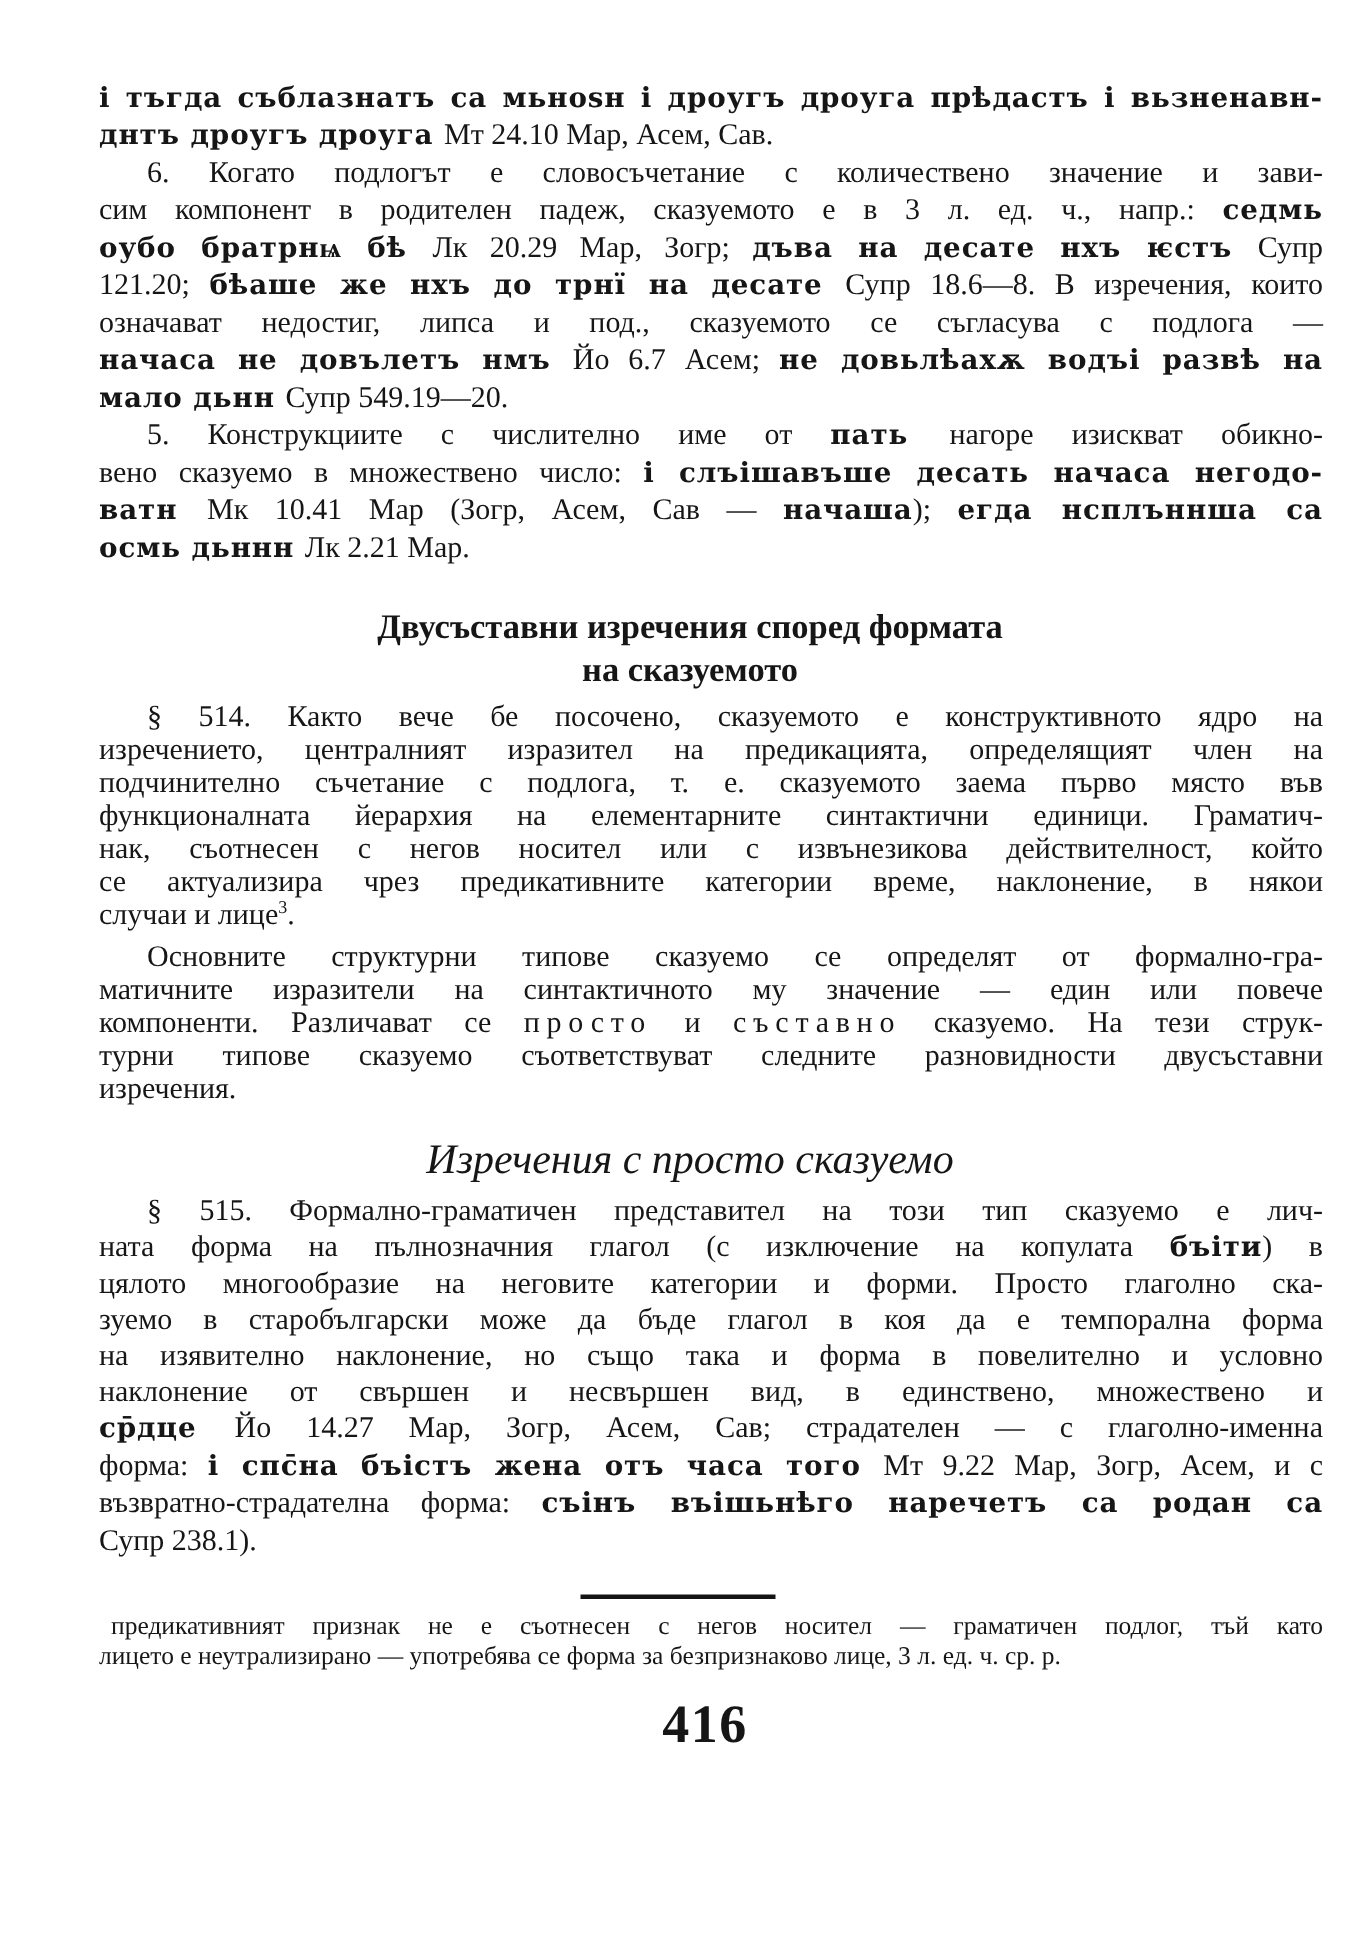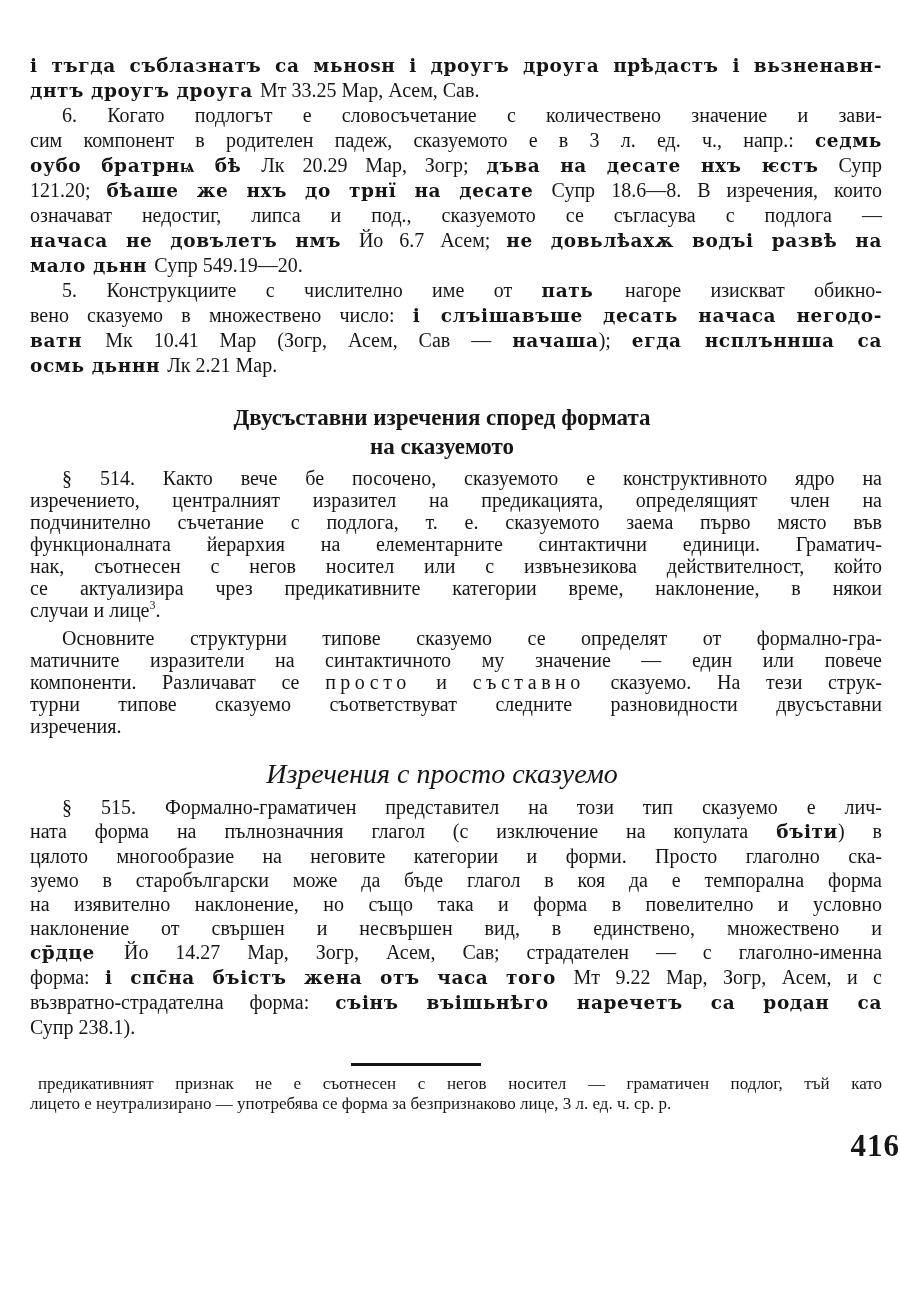--- a/index.html
+++ b/index.html
@@ -2,21 +2,21 @@
 <html><head>
 <meta charset="utf-8">
 <style>
   html,body{margin:0;padding:0;}
   body{
     width:900px;height:1300px;
     background:#ffffff;color:#161616;
     overflow:hidden;
     font-family:"Liberation Serif",serif;
   }
-  .page{padding:53px 18px 0 30px;}
+  .page{padding:53px 18px 0 66px;}
   .blk{font-size:20px;}
   .ln{
     text-align:justify;
     text-align-last:justify;
     white-space:normal;
   }
   .ln.last{text-align-last:left;}
   .lh25 .ln{line-height:25px;}
   .lh22 .ln{line-height:22px;}
   .lh24 .ln{line-height:24px;}
@@ -54,35 +54,35 @@
     margin:24px 0 0 321px;
     width:130px;height:3px;
     background:#141414;
   }
   .footnote{margin-top:8px;font-size:17px;}
   .footnote .ln{line-height:20px;}
   .footnote .ln:first-child{text-indent:8px;}
   .footnote .sup{font-size:11px;}
   .pagenum{
     margin-top:14px;
-    text-align:right;
+    text-align:center;
     font-weight:bold;
-    font-size:31px;
+    font-size:36px;
     letter-spacing:1px;
     padding-left:40px;
   }
 </style>
 </head>
 <body>
 
 <div class="page">
 
   <div class="blk lh25">
       <div class="ln"><span class="o">і тъгда съблазнатъ са мьноѕн і дроугъ дроуга прѣдастъ і вьзненавн-</span></div>
-      <div class="ln last"><span class="o">днтъ дроугъ дроуга </span><span class="p">Мт 33.25 Мар, Асем, Сав.</span></div>
+      <div class="ln last"><span class="o">днтъ дроугъ дроуга </span><span class="p">Мт 24.10 Мар, Асем, Сав.</span></div>
     </div>
 
   <div class="blk lh25 indent">
       <div class="ln"><span class="p">6. Когато подлогът е словосъчетание с количествено значение и зави-</span></div>
       <div class="ln"><span class="p">сим компонент в родителен падеж, сказуемото е в 3 л. ед. ч., напр.: </span><span class="o">седмь</span></div>
       <div class="ln"><span class="o">оубо братрнѩ бѣ </span><span class="p">Лк 20.29 Мар, Зогр; </span><span class="o">дъва на десате нхъ ѥстъ </span><span class="p">Супр</span></div>
       <div class="ln"><span class="p">121.20; </span><span class="o">бѣаше же нхъ до трнї на десате </span><span class="p">Супр 18.6—8. В изречения, които</span></div>
       <div class="ln"><span class="p">означават недостиг, липса и под., сказуемото се съгласува с подлога —</span></div>
       <div class="ln"><span class="o">начаса не довълетъ нмъ </span><span class="p">Йо 6.7 Асем; </span><span class="o">не довьлѣахѫ водъі развѣ на</span></div>
       <div class="ln last"><span class="o">мало дьнн </span><span class="p">Супр 549.19—20.</span></div>

